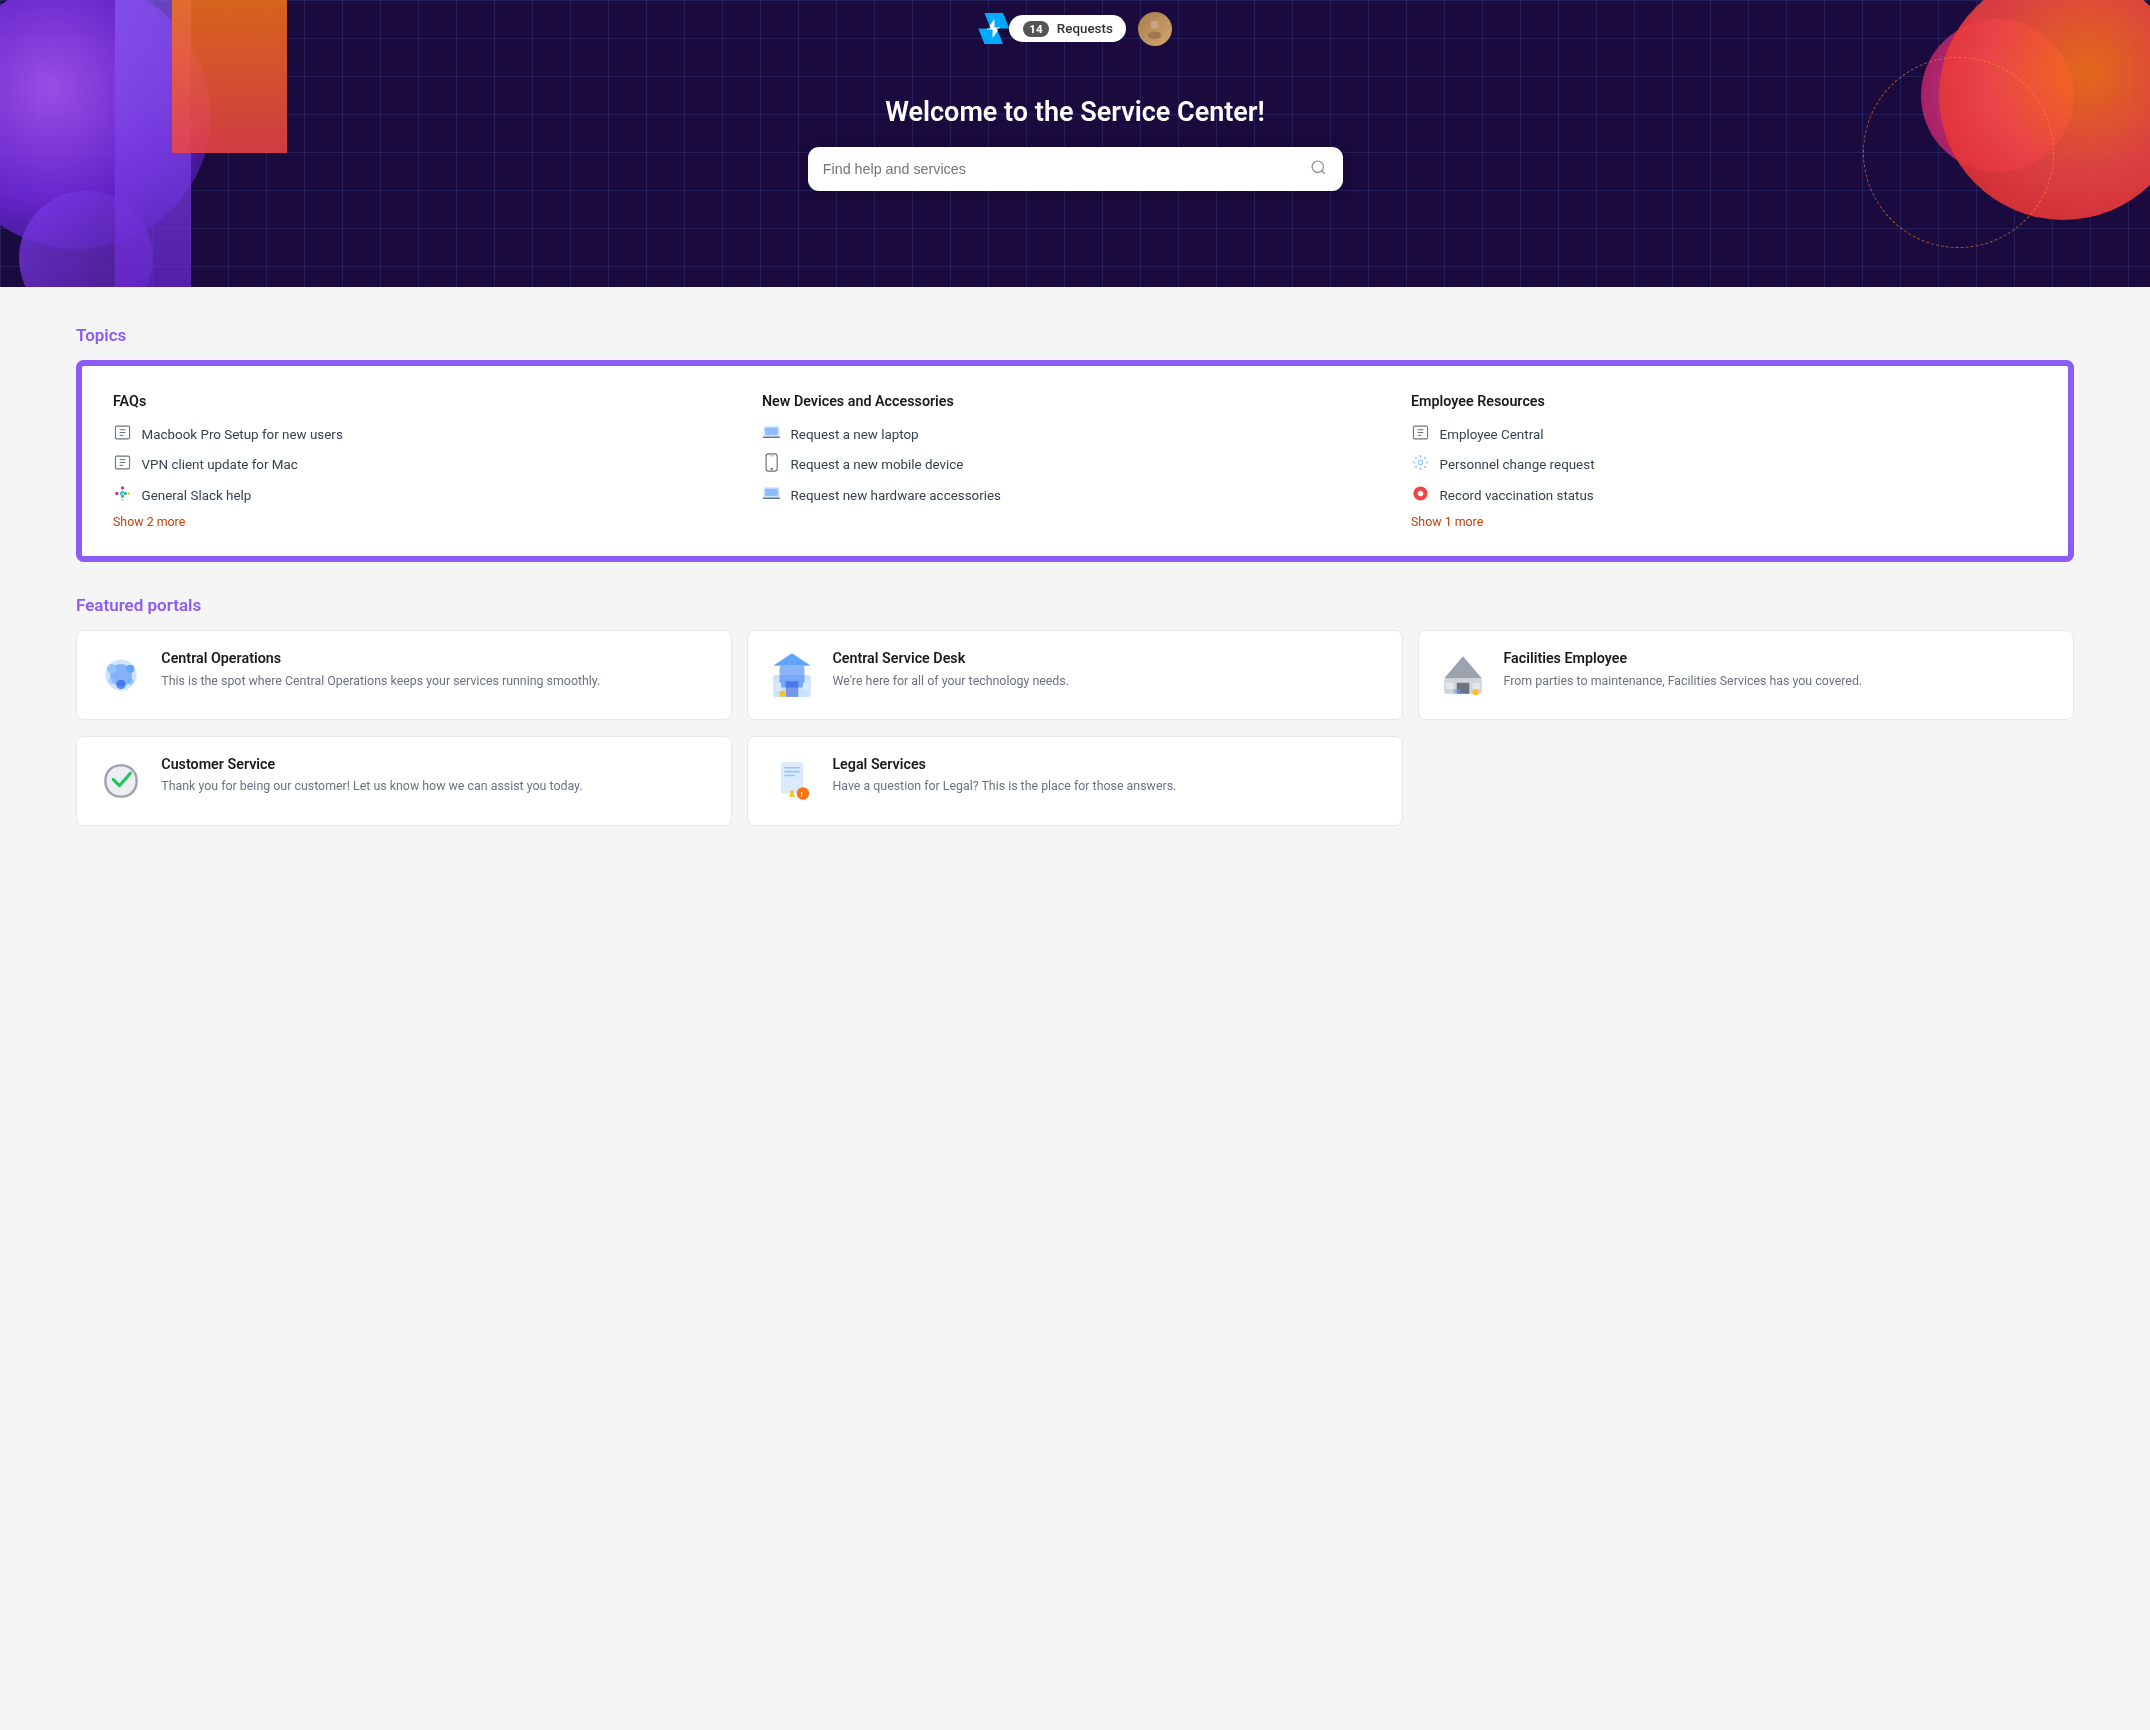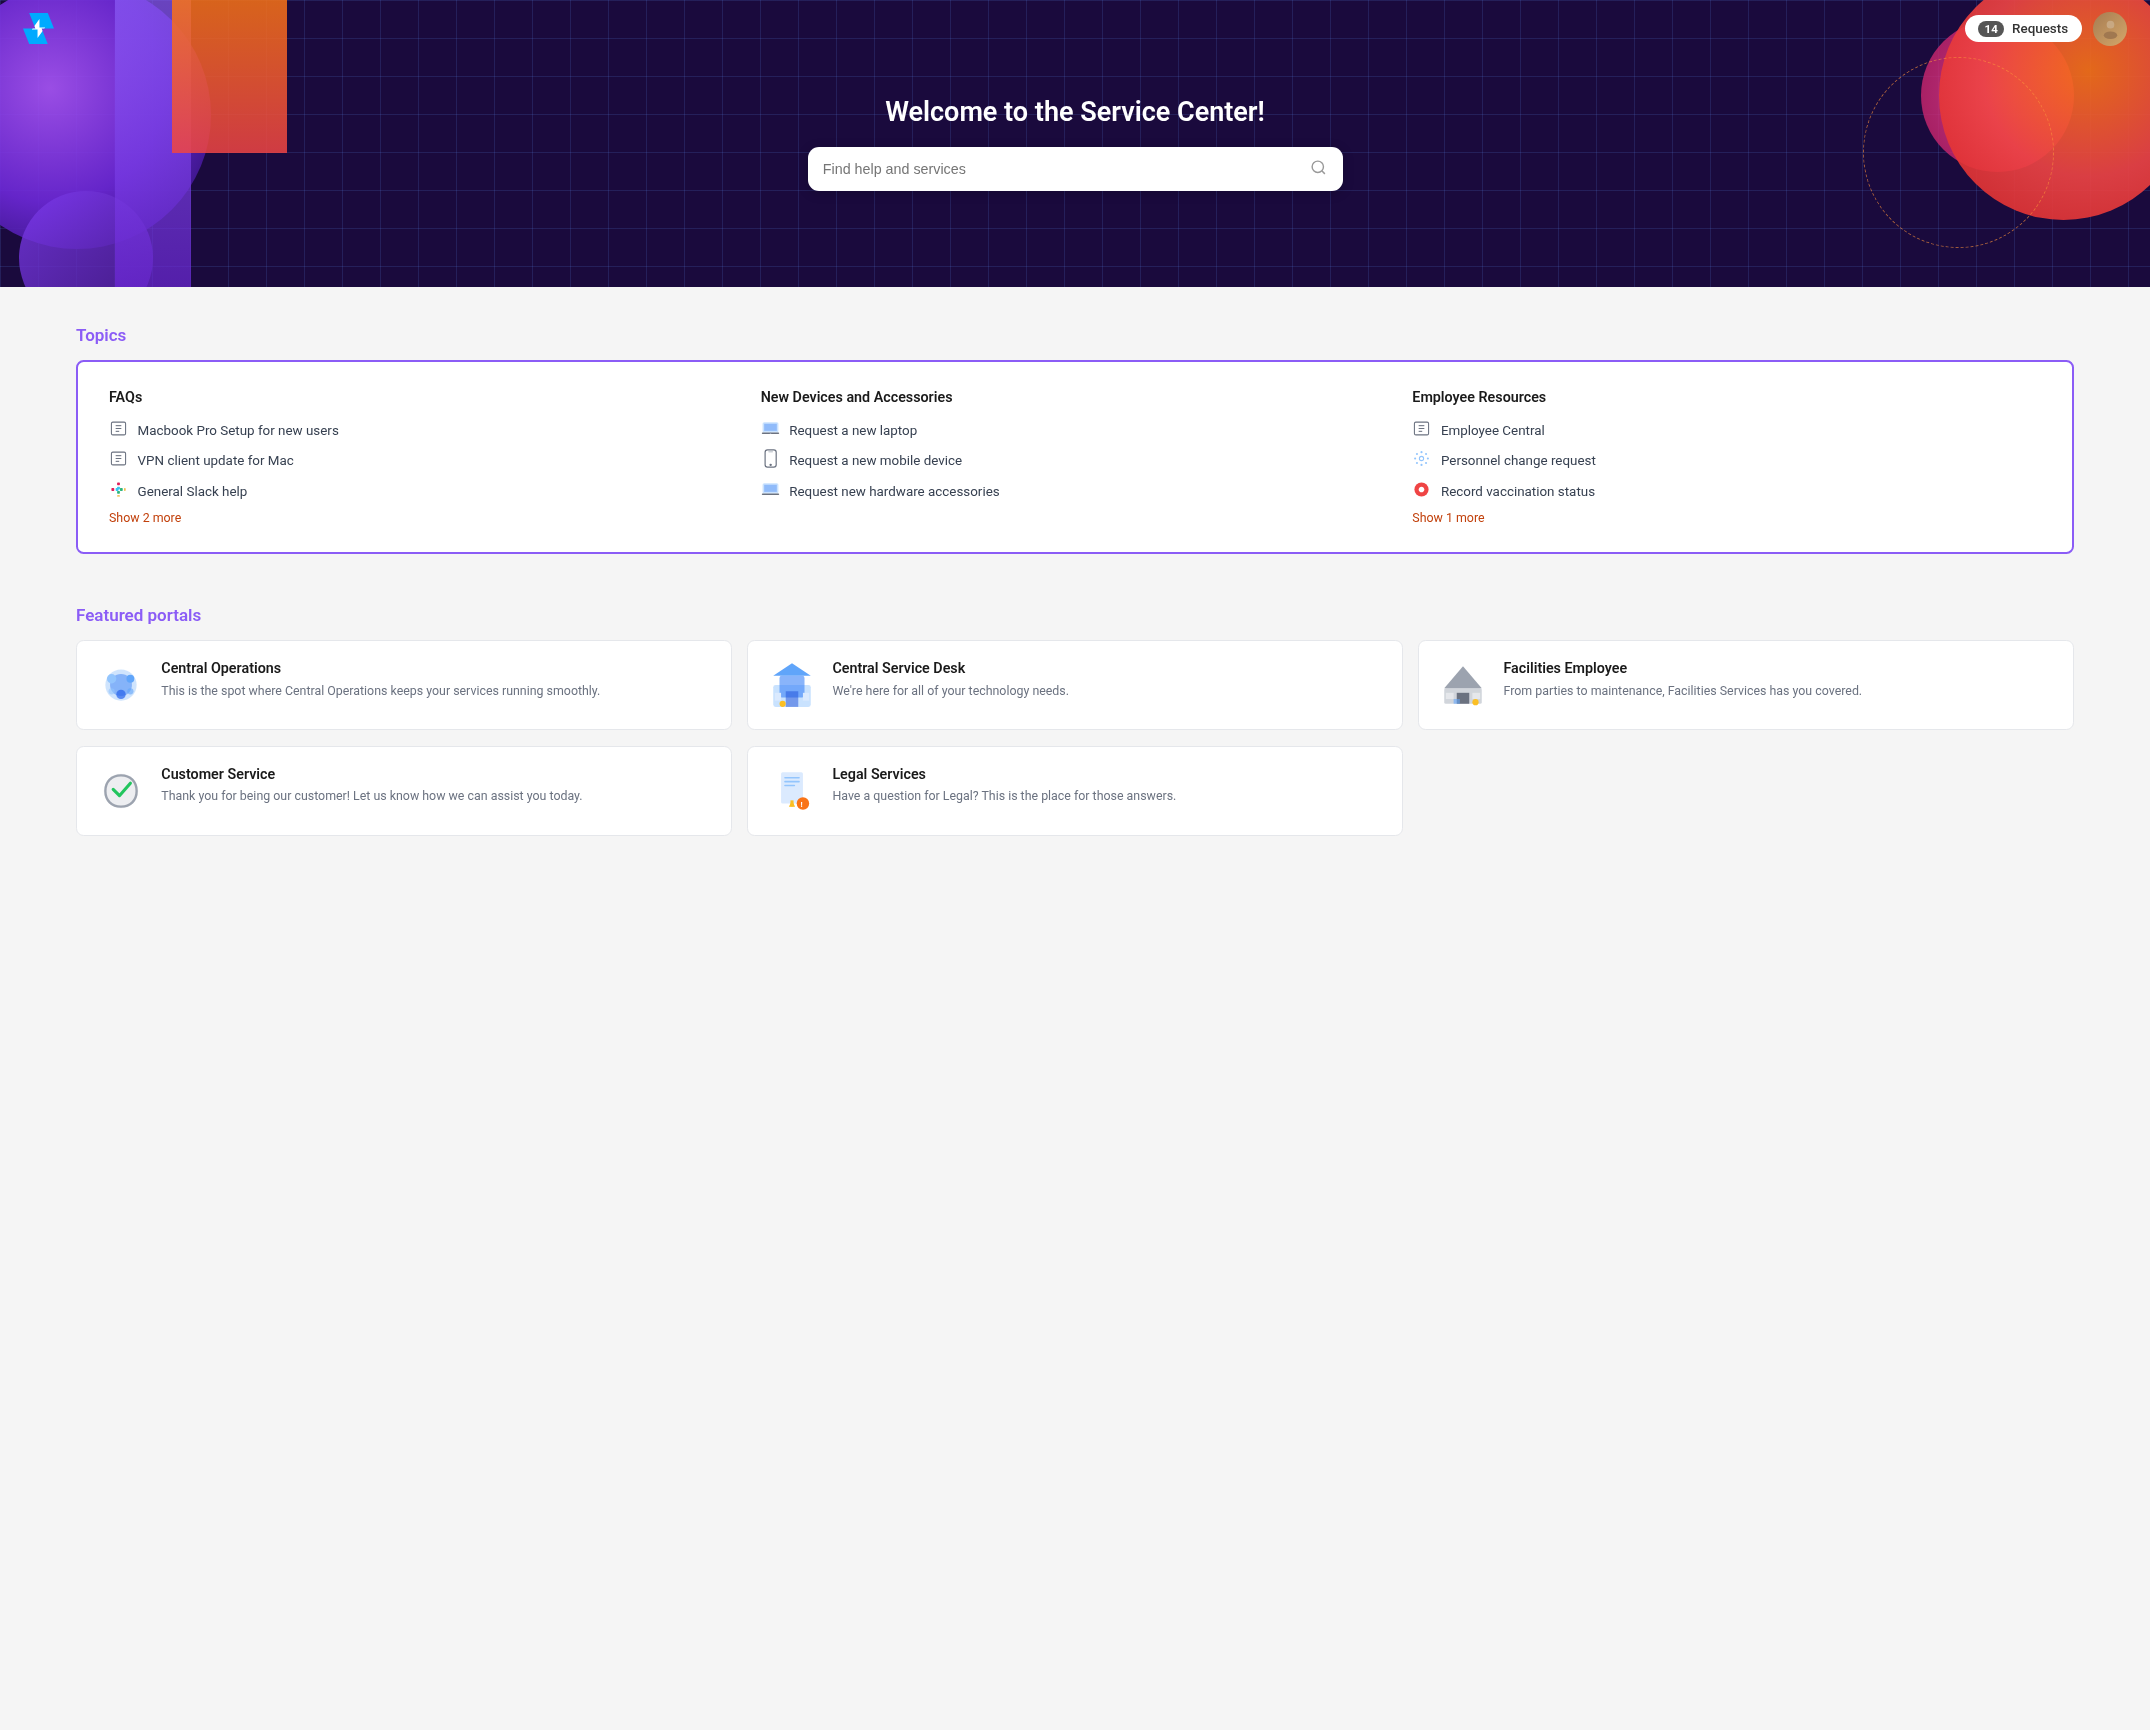--- a/index.html
+++ b/index.html
@@ -5,21 +5,21 @@
     * { box-sizing: border-box; margin: 0; padding: 0; }
     body { font-family: -apple-system, BlinkMacSystemFont, 'Segoe UI', Roboto, sans-serif; background: #f5f5f5; min-height: 100vh; }
 
     
     .nav {
       position: absolute;
       top: 0; left: 0; right: 0;
       z-index: 10;
       display: flex;
       align-items: center;
-      justify-content: space-between;
+      justify-content: center;
       padding: 11.5px 23px;
     }
     .nav-logo {
       width: 31px; height: 31px;
       background: #00aaff;
       clip-path: polygon(20% 0%, 80% 0%, 100% 50%, 60% 50%, 80% 100%, 20% 100%, 0% 50%, 40% 50%);
       display: flex; align-items: center; justify-content: center;
     }
     .nav-logo svg { width: 23px; height: 23px; }
     .nav-right { display: flex; align-items: center; gap: 11.5px; }
@@ -166,26 +166,26 @@
       font-size: 17px;
       font-weight: 600;
       color: #8b5cf6;
       margin-bottom: 15.3px;
     }
 
     
     .topics-card {
       background: #fff;
       border-radius: 7.6px;
-      border: 2px solid #8b5cf6;
+      border: 6px solid #8b5cf6;
       padding: 27px 31px;
       display: grid;
       grid-template-columns: 1fr 1fr 1fr;
       gap: 23px;
-      margin-bottom: 51px;
+      margin-bottom: 33px;
     }
     .topic-col h3 {
       font-size: 14.3px;
       font-weight: 600;
       color: #1a1a1a;
       margin-bottom: 13.4px;
     }
     .topic-item {
       display: flex;
       align-items: flex-end;

